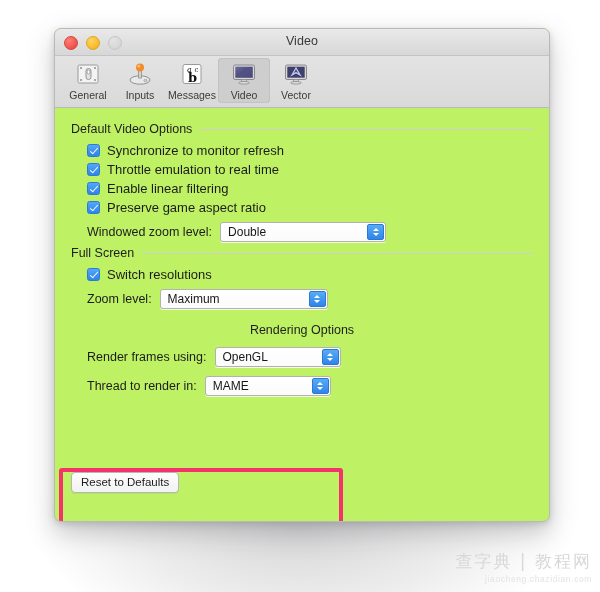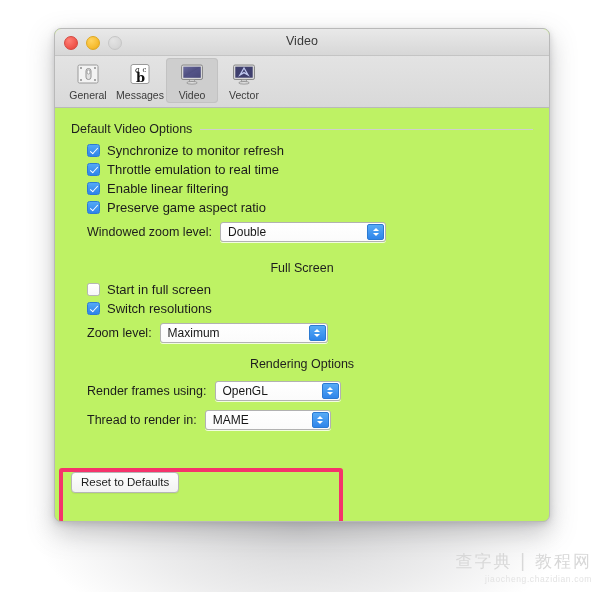--- a/index.html
+++ b/index.html
@@ -292,20 +292,32 @@
             <circle cx="20" cy="6" r="1" fill="#8d8d8d"></circle>
           <circle cx="6" cy="18" r="1" fill="#8d8d8d"></circle>
             <circle cx="20" cy="18" r="1" fill="#8d8d8d"></circle>
           <rect x="11" y="6.5" width="5" height="11" rx="2.4" fill="#e2e2e2" stroke="#8b8b8b" stroke-width="0.9"></rect>
           <rect x="12.2" y="8" width="2.6" height="4" rx="1.2" fill="#ffffff" stroke="#8b8b8b" stroke-width="0.7"></rect>
         </svg>
       </div>
       <div class="tblabel">General</div>
     </div>
 
+    <div class="tbitem">
+      <div class="tbicon">
+        <svg width="26" height="24" viewBox="0 0 26 24">
+          <ellipse cx="13" cy="18" rx="10" ry="4.2" fill="#e9e9e9" stroke="#8f8f8f" stroke-width="1"></ellipse>
+          <rect x="11.6" y="7" width="2.8" height="9" fill="#d2d2d2" stroke="#8f8f8f" stroke-width="0.8"></rect>
+          <circle cx="13" cy="5.5" r="4" fill="#f58b2a"></circle>
+          <circle cx="11.8" cy="4.2" r="1.4" fill="#ffc78a" opacity="0.85"></circle>
+          <ellipse cx="18.5" cy="18.5" rx="1.7" ry="1.1" fill="#cfcfcf" stroke="#8f8f8f" stroke-width="0.6"></ellipse>
+        </svg>
+      </div>
+      <div class="tblabel">Inputs</div>
+    </div>
 
     <div class="tbitem">
       <div class="tbicon">
         <svg width="26" height="24" viewBox="0 0 26 24">
           <rect x="4" y="2.5" width="18" height="19" rx="2" fill="#ffffff" stroke="#9a9a9a" stroke-width="1"></rect>
           <text x="8" y="10" font-family="DejaVu Serif, serif" font-size="8" font-style="italic" fill="#1a1a1a">a</text>
           <text x="15.5" y="10" font-family="DejaVu Serif, serif" font-size="7" fill="#1a1a1a">c</text>
           <text x="9" y="19.5" font-family="DejaVu Serif, serif" font-size="13" font-weight="bold" fill="#111111">b</text>
         </svg>
       </div>
@@ -376,29 +388,25 @@
       <span class="fieldlabel">Windowed zoom level:</span>
       <div class="popup" style="width:166px;">
         <span class="pvalue">Double</span>
         <span class="parrows">
             <i class="up"></i>
             <i class="dn"></i>
           </span>
       </div>
     </div>
 
-    <div class="section-head" style="margin-top:19px;flex-direction:column;">
+    <div class="section-head" style="margin-top:4px;">
       <span>Full Screen</span>
       <span class="rule"></span>
     </div>
 
-    <div class="checkrow">
-      <span class="cbox off"></span>
-      <span class="cblabel">Start in full screen</span>
-    </div>
     <div class="checkrow">
       <span class="cbox on"></span>
       <span class="cblabel">Switch resolutions</span>
     </div>
 
     <div class="fieldrow">
       <span class="fieldlabel">Zoom level:</span>
       <div class="popup" style="width:168px;">
         <span class="pvalue">Maximum</span>
         <span class="parrows">

